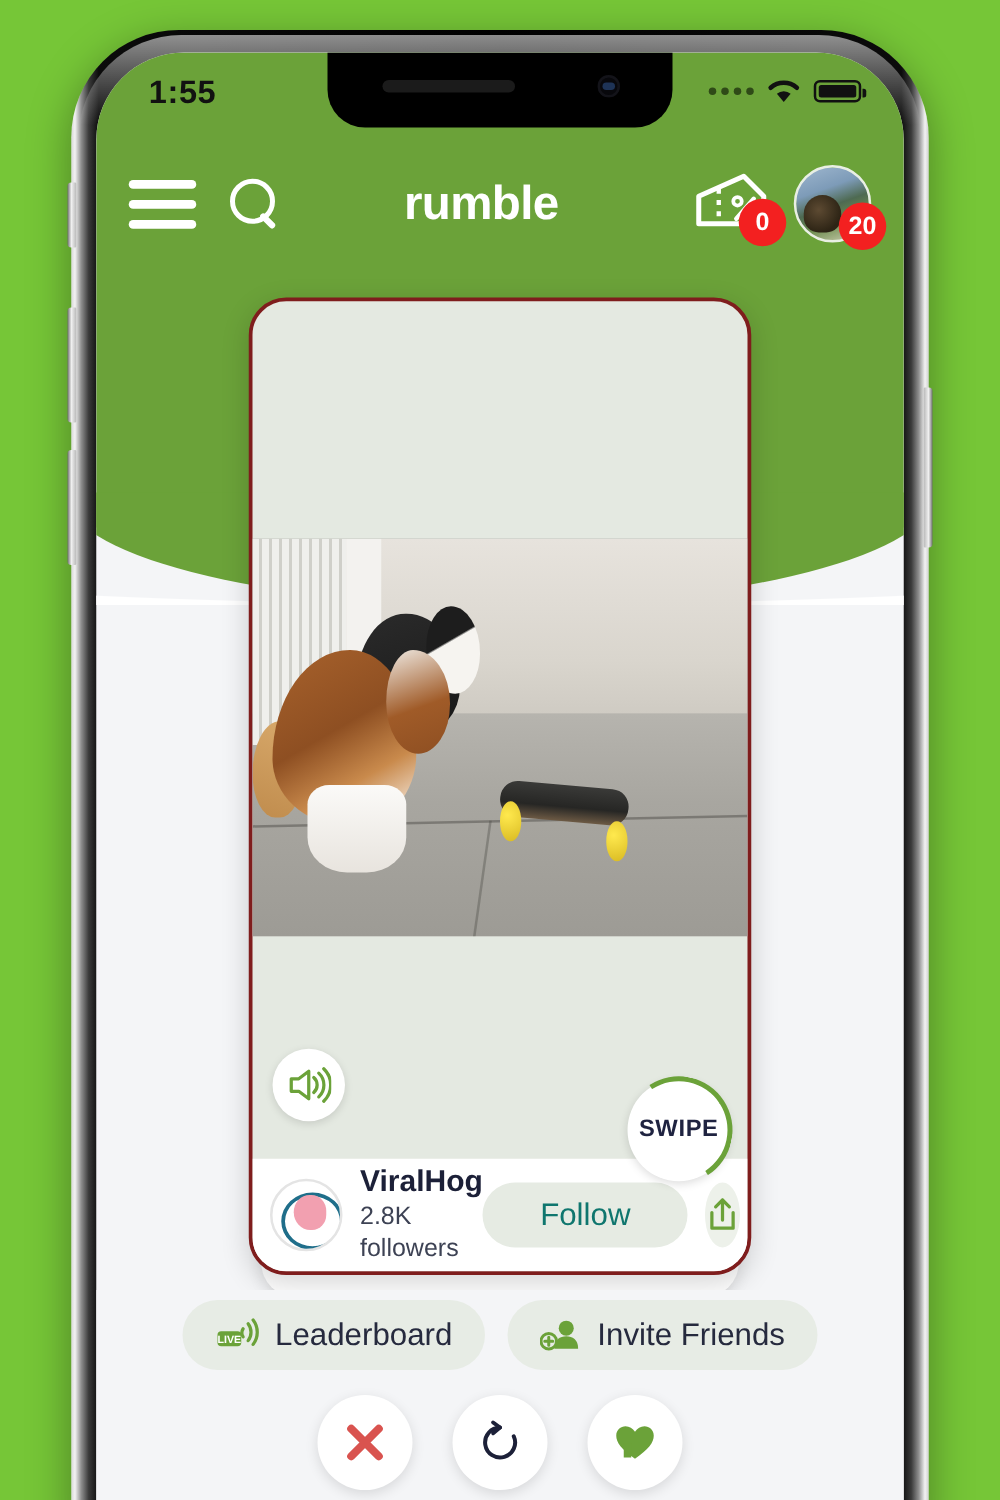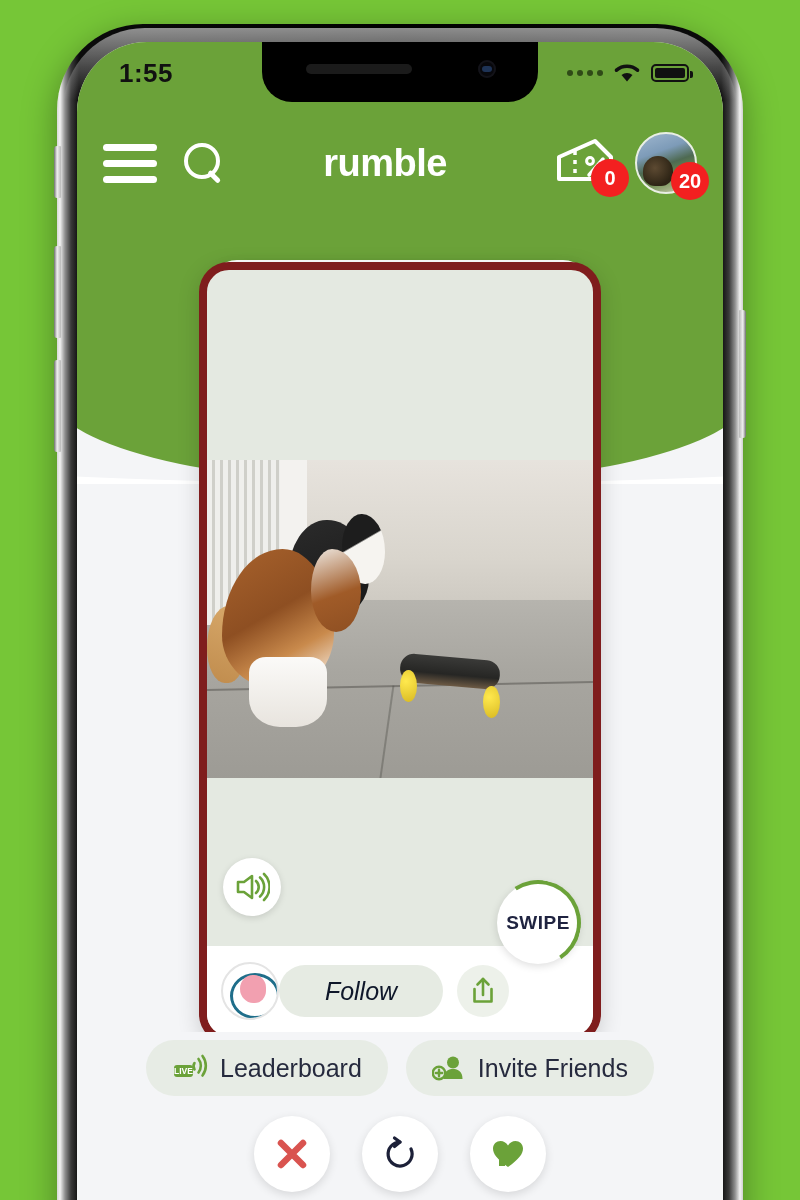--- a/index.html
+++ b/index.html
@@ -109,24 +109,24 @@
     background:linear-gradient(160deg,#9fb7cf 0%,#7d9bb8 32%,#4e6a52 52%,#6d8c4f 70%,#d9d6bd 100%); position:relative; }
   #avatar::after{ content:""; position:absolute; left:6px; top:22px; width:30px; height:30px;
     background:radial-gradient(circle at 40% 40%,#5d4a32,#2d2415 70%); border-radius:50% 50% 40% 40%; }
 
   
   #card-stack-2{ position:absolute; left:143px; top:222px; right:143px; height:780px;
     background:#fdfdfd; border-radius:26px; box-shadow:0 3px 10px rgba(0,0,0,.08); z-index:5; }
   #card-stack-1{ position:absolute; left:132px; top:218px; right:132px; height:778px;
     background:#fefefe; border-radius:28px; box-shadow:0 3px 12px rgba(0,0,0,.09); z-index:6; }
   #video-card{
-    position:absolute; left:122px; top:220px; right:122px; height:782px; z-index:10;
+    position:absolute; left:122px; top:196px; right:122px; height:782px; z-index:10;
     background:#e4e9e1; border-radius:30px; overflow:hidden;
     box-shadow:0 6px 22px rgba(0,0,0,.16);
-    border:8px solid #7f1d1d;
+    border:3px solid #7f1d1d;
   }
   #video-media{ position:absolute; left:0; top:190px; width:100%; height:318px; overflow:hidden;
     background:#9b9b97; }
   
   .vm-wall{ position:absolute; left:0; top:0; width:100%; height:44%;
     background:linear-gradient(180deg,#e7e3dd,#d9d5cd 70%,#cfcbc3); }
   .vm-floor{ position:absolute; left:0; top:44%; width:100%; height:56%;
     background:linear-gradient(180deg,#b6b4ae,#a8a6a0 40%,#9d9b95); }
   .vm-floor::before{ content:""; position:absolute; left:0; top:48%; width:100%; height:2px;
     background:rgba(70,68,64,.45); transform:rotate(-1.2deg); }
@@ -176,22 +176,22 @@
   #uploader-avatar{ width:58px; height:58px; border-radius:50%; background:#fff;
     border:2px solid #e4e4e4; position:relative; overflow:hidden; flex:0 0 auto; }
   #uploader-avatar::before{ content:""; position:absolute; left:7px; top:9px; width:44px; height:40px;
     border-radius:50%; border:3px solid #1f6e8a; }
   #uploader-avatar::after{ content:""; position:absolute; left:17px; top:11px; width:26px; height:28px;
     border-radius:52% 48% 46% 54%; background:#f2a0b0; }
   #uploader-meta{ margin-left:14px; flex:1 1 auto; }
   #uploader-name{ font-size:24px; font-weight:bold; color:#1c2038; line-height:1.15; }
   #uploader-followers{ font-size:20px; color:#3d4254; line-height:1.3; }
   #follow-button{ min-width:164px; height:52px; border-radius:26px; background:#e6ebe3;
-    color:#0f172a; font-size:25px; display:flex; align-items:center; justify-content:center;
-    cursor:pointer; margin-right:14px;font-style:italic; }
+    color:#0f766e; font-size:25px; display:flex; align-items:center; justify-content:center;
+    cursor:pointer; margin-right:14px; }
   #share-button{ width:52px; height:52px; border-radius:50%; background:#edf1ea;
     display:flex; align-items:center; justify-content:center; cursor:pointer; }
 
   
   #bottom-area{ position:absolute; left:0; bottom:0; width:100%; height:192px; background:#f4f5f7; z-index:12; }
   #pill-row{ position:absolute; left:0; top:8px; width:100%; display:flex; justify-content:center; gap:18px; }
   .pill{ height:56px; border-radius:28px; background:#e7ece5; display:flex; align-items:center;
     justify-content:center; gap:12px; padding:0 26px; cursor:pointer; }
   .pill-label{ font-size:25px; color:#262a3e; }
   #action-row{ position:absolute; left:0; top:84px; width:100%; display:flex; justify-content:center; gap:32px; }
@@ -292,20 +292,24 @@
           <path d="M30 3 A18 18 0 0 1 30 29" fill="none" stroke="#6ba239" stroke-width="2.6" stroke-linecap="round"></path>
         </svg>
       </div>
 
       <div id="swipe-ring">
         <span id="swipe-label">SWIPE</span>
       </div>
 
       <div id="uploader-bar">
         <div id="uploader-avatar"></div>
+        <div id="uploader-meta">
+          <div id="uploader-name">ViralHog</div>
+          <div id="uploader-followers">2.8K followers</div>
+        </div>
         <div id="follow-button">Follow</div>
         <div id="share-button">
           <svg width="28" height="30" viewBox="0 0 28 30">
             <path d="M14 3 L14 19" stroke="#6ba239" stroke-width="2.6" stroke-linecap="round"></path>
             <path d="M8.5 8.5 L14 3 L19.5 8.5" fill="none" stroke="#6ba239" stroke-width="2.6" stroke-linecap="round" stroke-linejoin="round"></path>
             <path d="M5.5 13 L5.5 25.5 L22.5 25.5 L22.5 13" fill="none" stroke="#6ba239" stroke-width="2.6" stroke-linecap="round" stroke-linejoin="round"></path>
           </svg>
         </div>
       </div>
     </div>

